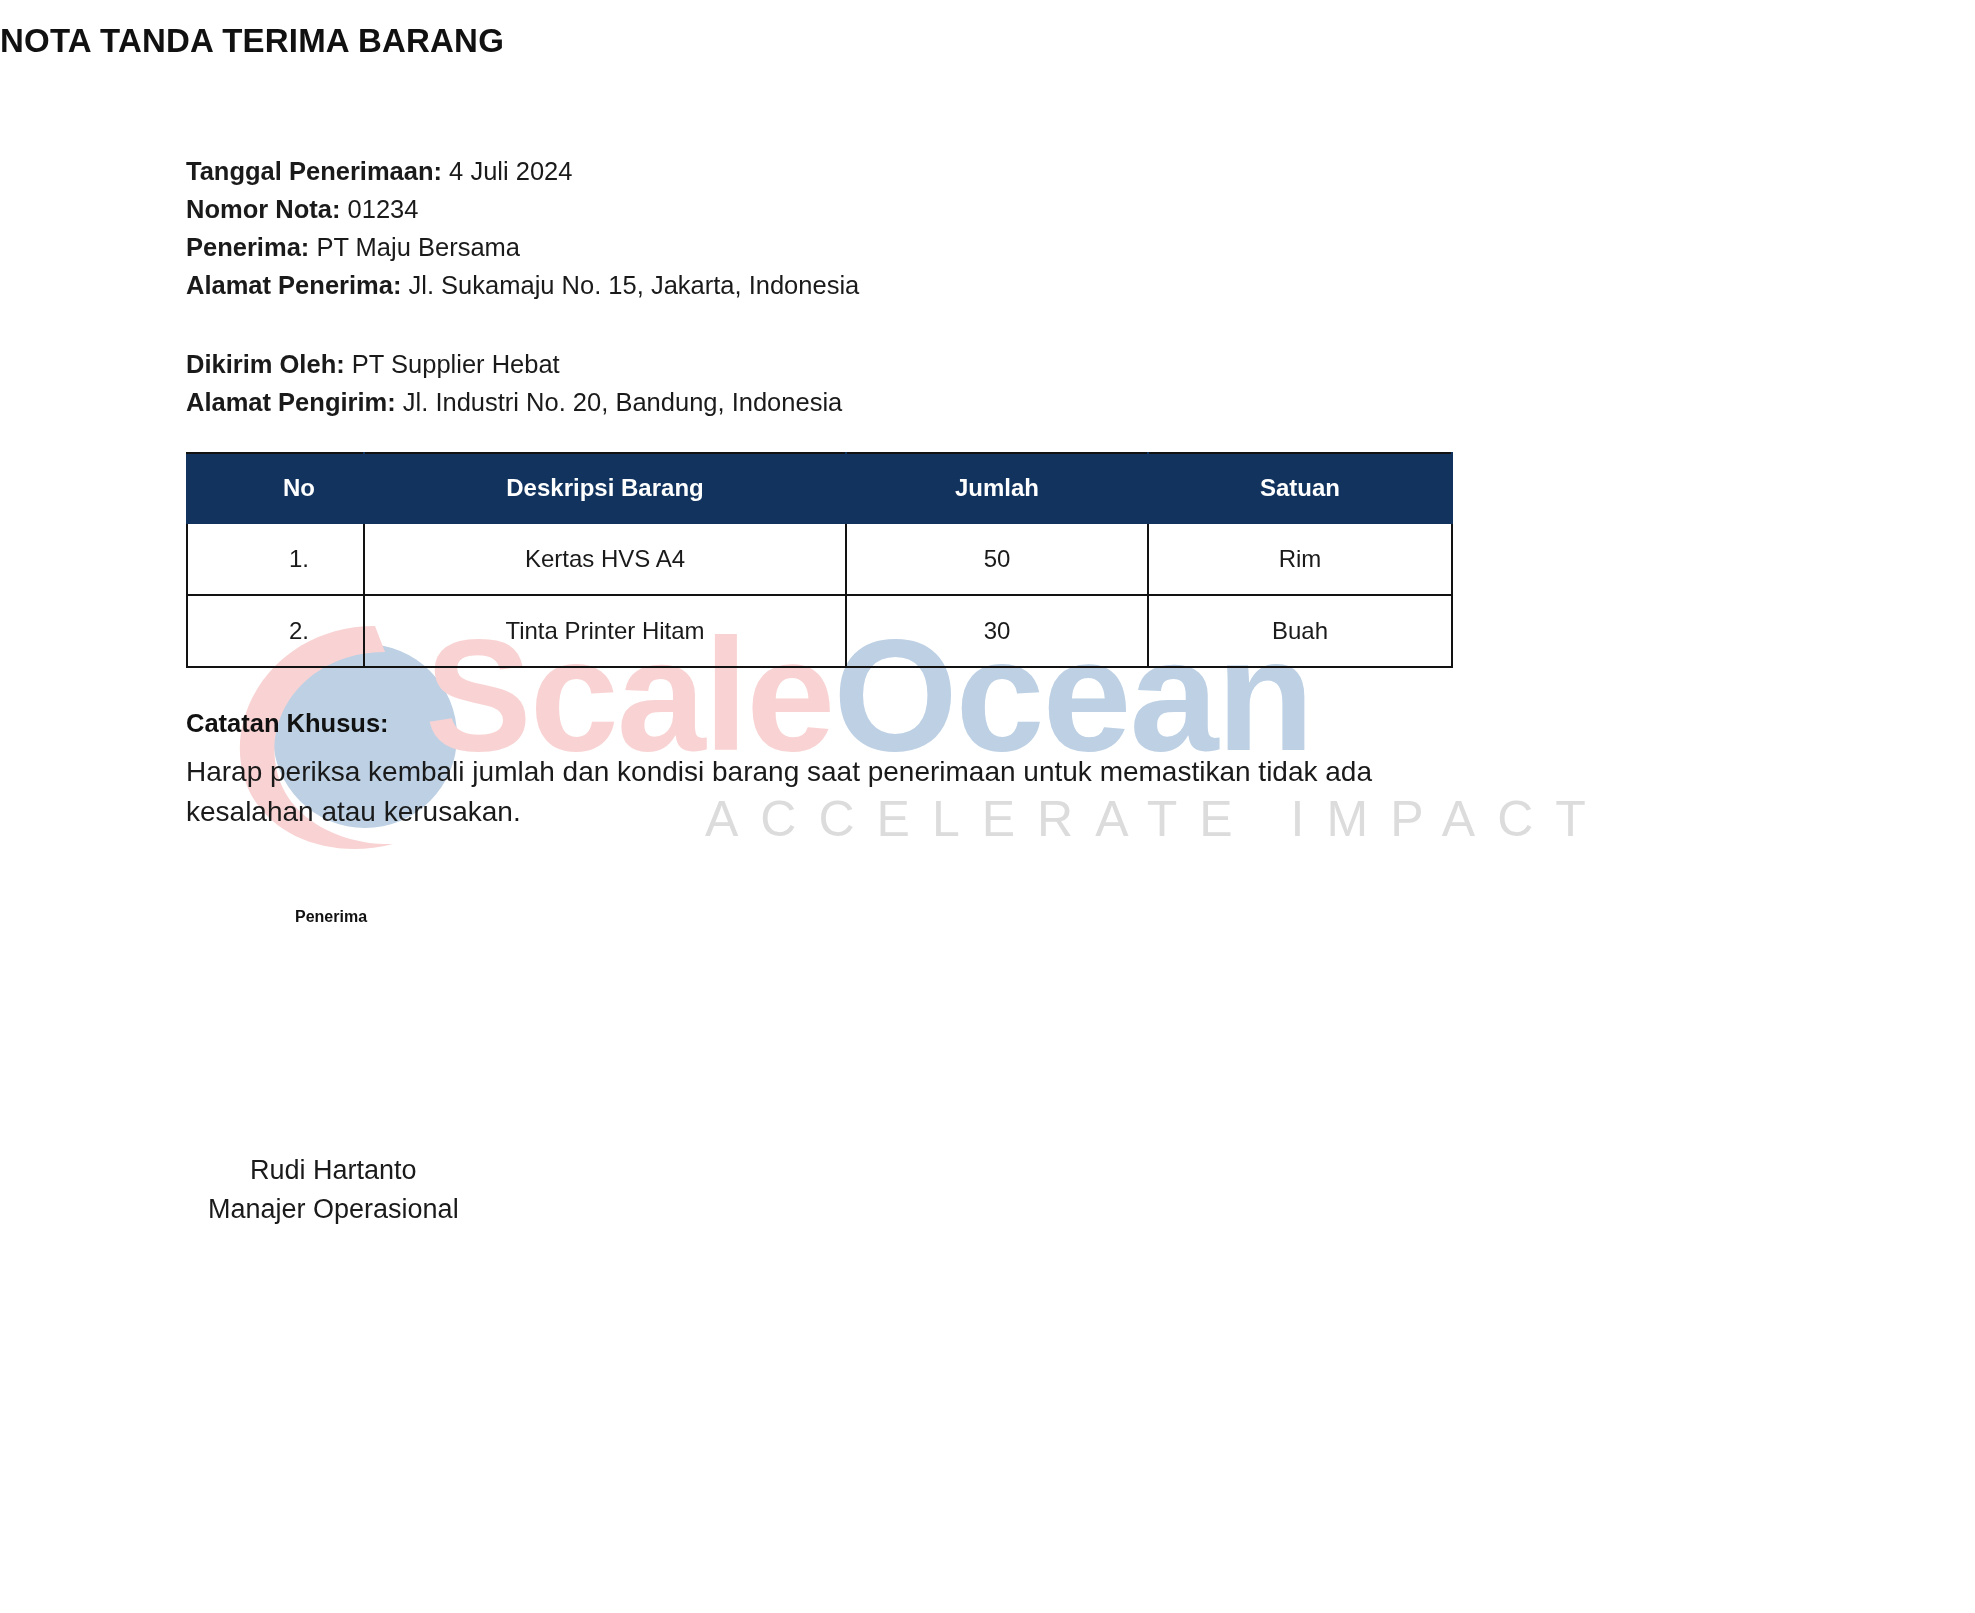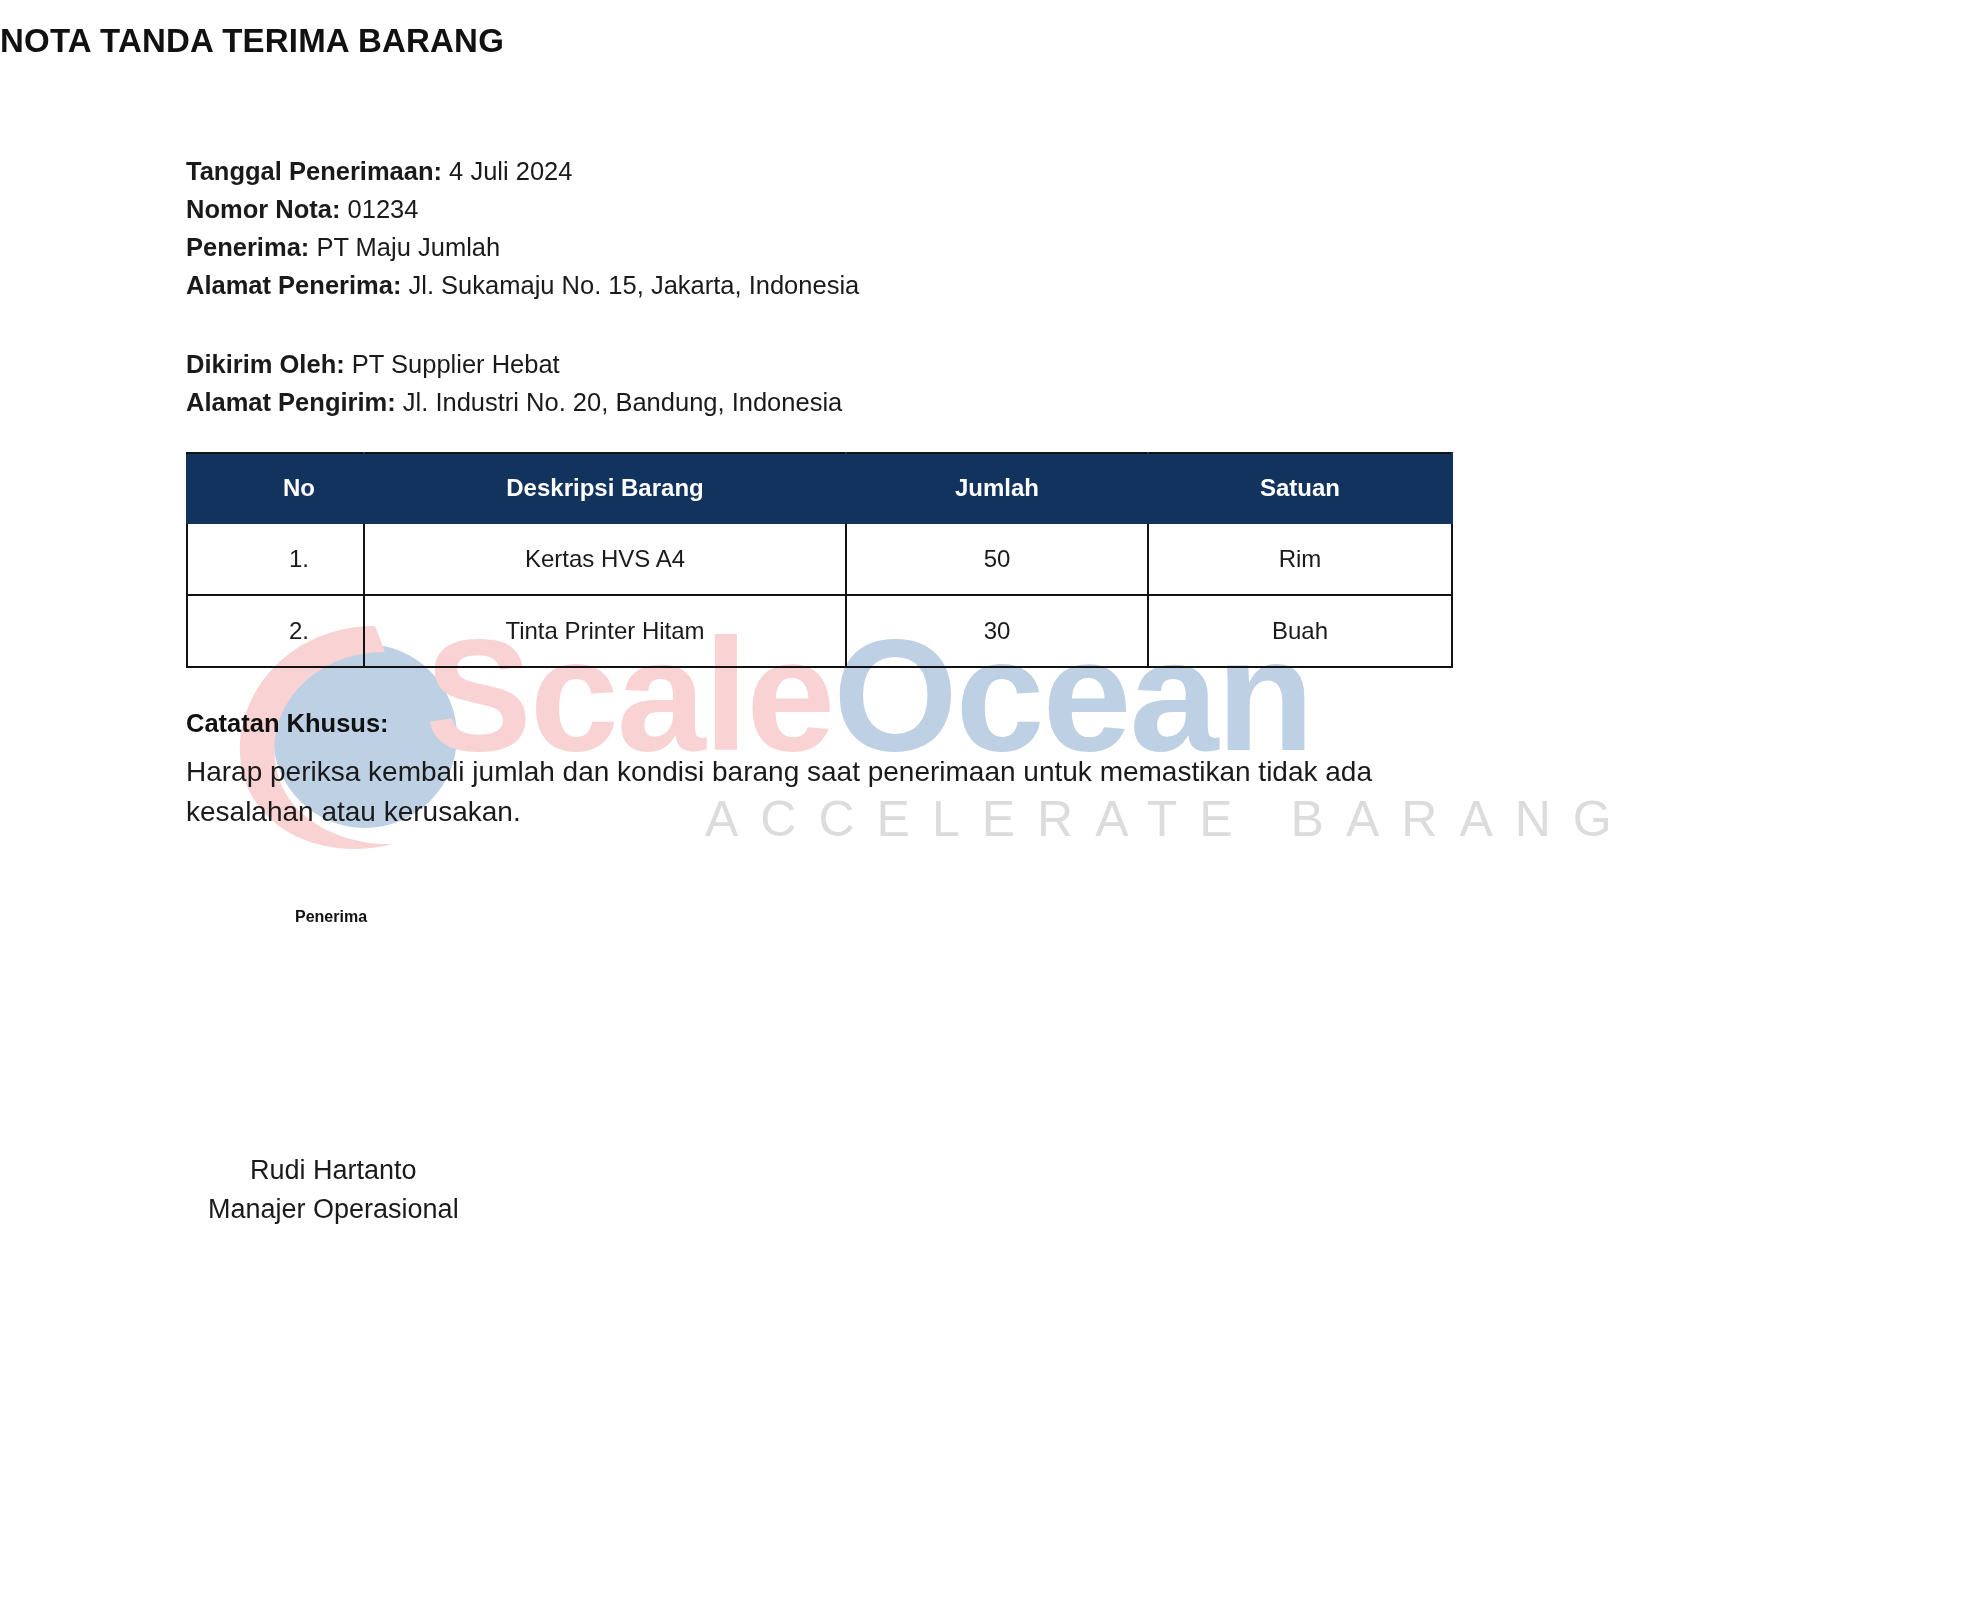--- a/index.html
+++ b/index.html
@@ -198,38 +198,38 @@
   <div class="watermark">
     <div class="wm-logo">
       <svg class="wm-mark" viewBox="0 0 250 250">
         <circle cx="140" cy="128" r="92" fill="#bdd0e4"></circle>
         <path d="M150 18 C 60 18, 6 92, 16 156 C 26 222, 98 254, 168 236
                  C 120 238, 56 212, 50 152 C 44 94, 92 44, 160 44 Z" fill="#f9d3d3"></path>
       </svg>
       <div class="wm-wordmark">
         <span class="wm-scale">Scale</span><span class="wm-ocean">Ocean</span>
       </div>
-      <div class="wm-tagline">ACCELERATE BARANG</div>
+      <div class="wm-tagline">ACCELERATE IMPACT</div>
     </div>
   </div>
 
   <div class="doc-title">NOTA TANDA TERIMA BARANG</div>
 
   <div class="meta meta-receiver">
     <div class="meta-line">
       <b>Tanggal Penerimaan:</b>
       <span>4 Juli 2024</span>
     </div>
     <div class="meta-line">
       <b>Nomor Nota:</b>
       <span>01234</span>
     </div>
     <div class="meta-line">
       <b>Penerima:</b>
-      <span>PT Maju Jumlah</span>
+      <span>PT Maju Bersama</span>
     </div>
     <div class="meta-line">
       <b>Alamat Penerima:</b>
       <span>Jl. Sukamaju No. 15, Jakarta, Indonesia</span>
     </div>
   </div>
 
   <div class="meta meta-sender">
     <div class="meta-line">
       <b>Dikirim Oleh:</b>

